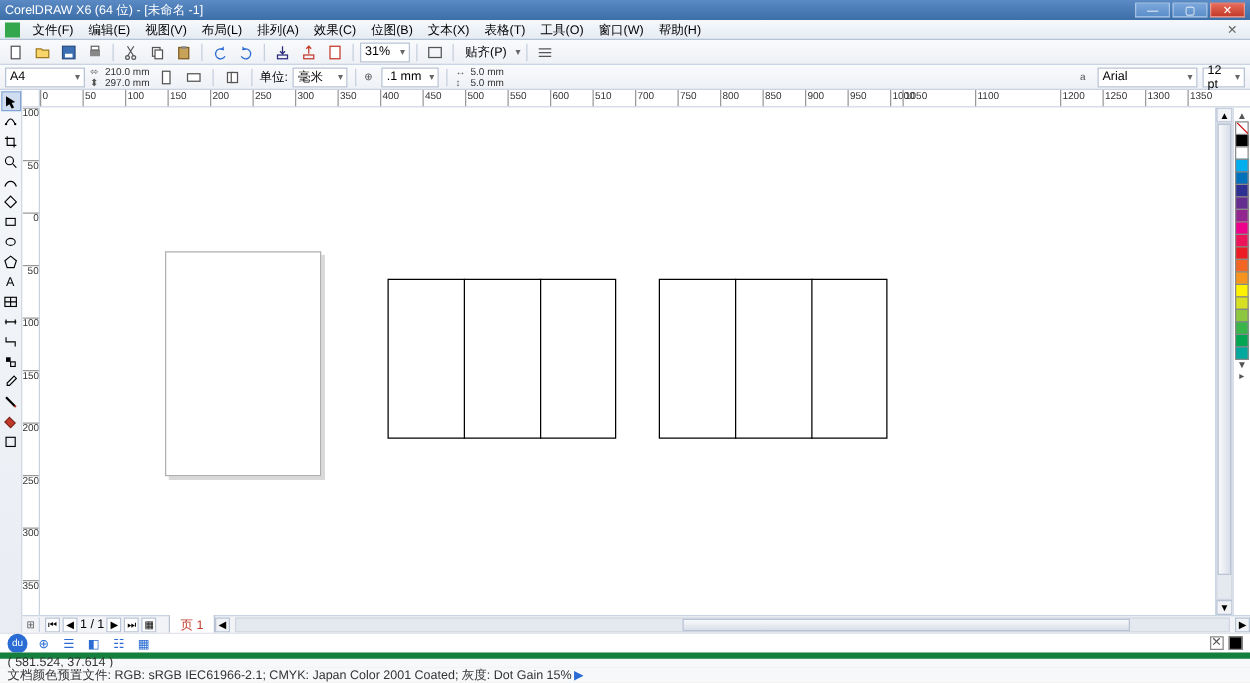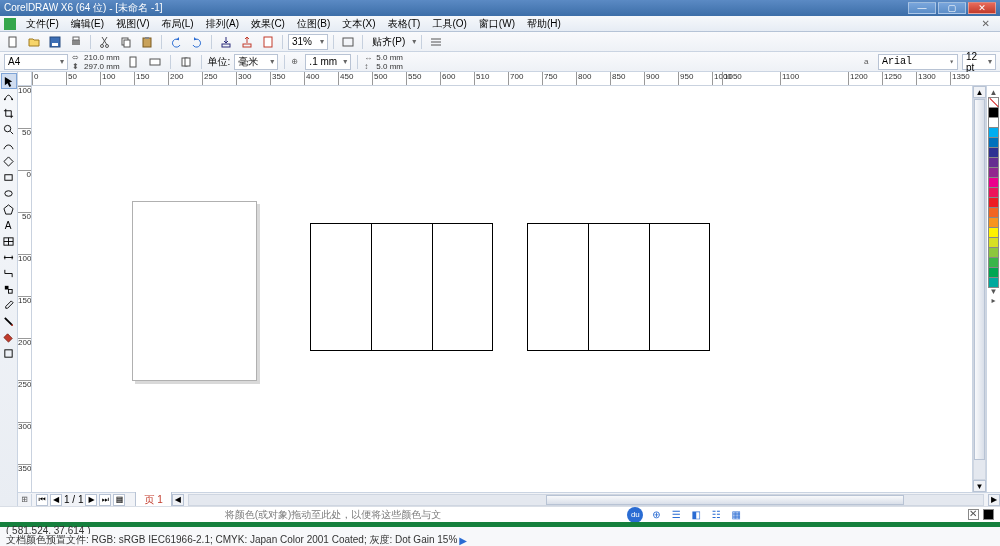--- a/index.html
+++ b/index.html
@@ -23,21 +23,21 @@
   .tb-input.zoom { width:40px; height:16px; border:1px solid #b8c3d4; background:#fff; font-size:10px; padding:0 3px; display:flex; align-items:center;}
   .tb-input.zoom::after{content:"▾"; margin-left:auto; color:#666; font-size:8px;}
 
   .toolbar-b { height:20px; background:linear-gradient(#f9fafc,#eef1f6); border-bottom:1px solid #cad4e2; display:flex; align-items:center; padding:0 4px; gap:4px; font-size:10px;}
   .combo { height:16px; border:1px solid #b8c3d4; background:#fff; display:flex; align-items:center; padding:0 3px;}
   .combo.page {width:64px;}
   .combo::after{content:"▾"; margin-left:auto; color:#666; font-size:8px;}
   .dim-stack {display:flex; flex-direction:column; font-size:8px; line-height:9px; color:#333;}
   .dim-stack .row{display:flex; align-items:center; gap:2px;}
   .mini-ico{width:10px; color:#555; font-size:8px;}
-  .font-combo{width:80px;font-family:Liberation Mono, monospace;}
+  .font-combo{width:80px;}
   .fontsize-combo{width:34px;}
 
   .midrow { flex:1; display:flex; overflow:hidden;}
   .toolbox { width:18px; background:linear-gradient(#f5f7fa,#e9edf3); border-right:1px solid #cad4e2; display:flex; flex-direction:column; align-items:center; padding-top:2px; gap:2px;}
   .tool { width:14px; height:14px; display:flex; align-items:center; justify-content:center; color:#3a3a3a;}
   .tool svg { width:11px; height:11px; }
   .tool.active { background:#d0ddf0; outline:1px solid #7fa4d6;}
 
   .canvas-area { flex:1; display:flex; flex-direction:column; background:#fff; position:relative;}
   .ruler-h { height:14px; background:#fff; border-bottom:1px solid #c9d2df; display:flex; position:relative; overflow:hidden; font-size:8px; color:#333;}
@@ -484,21 +484,20 @@
       <div class="arrow" style="margin-left:auto;">◀</div>
       <div class="track">
           <div class="thumb"></div>
         </div>
       <div class="arrow">▶</div>
     </div>
   </div>
 </div>
 
 <div class="hintrow">
-  <span class="hinttext">将颜色(或对象)拖动至此处，以便将这些颜色与文</span>
   <div class="sharebar">
     <div class="du">du</div>
     <div class="sic">⊕</div>
     <div class="sic">☰</div>
     <div class="sic">◧</div>
     <div class="sic">☷</div>
     <div class="sic">▦</div>
   </div>
   <div class="fill-stroke-ind">
     <div class="fs-box none"></div>

